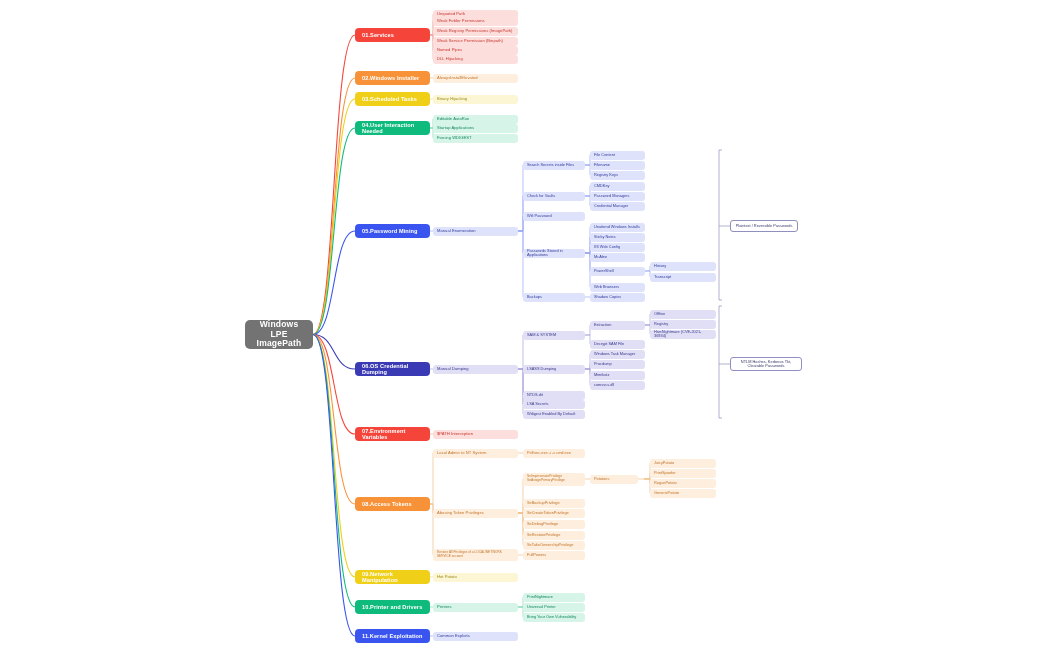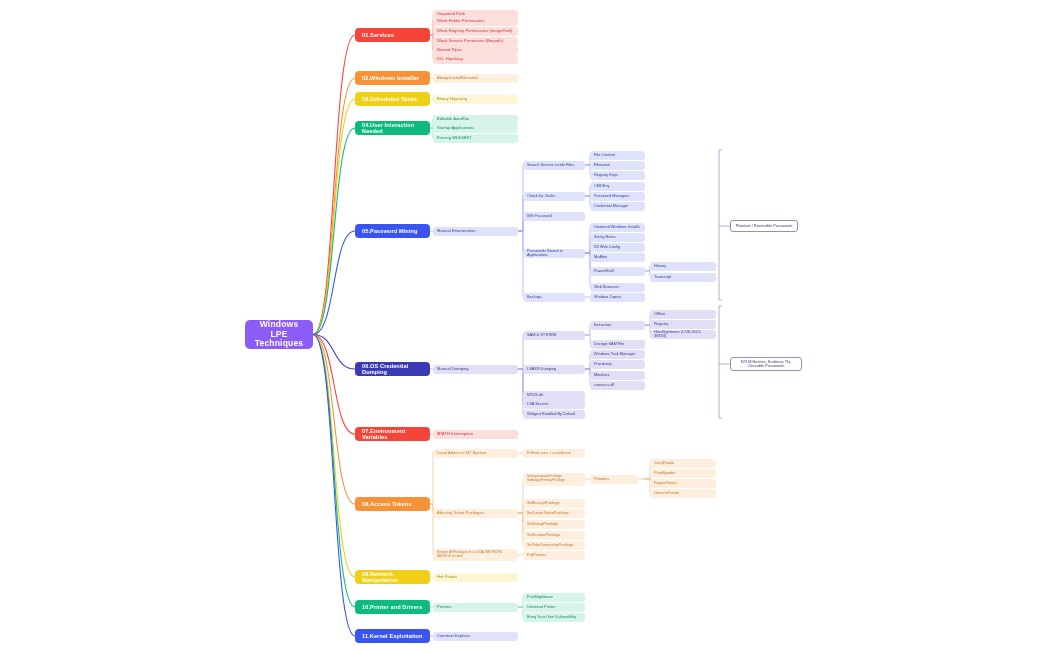--- a/index.html
+++ b/index.html
@@ -131,24 +131,24 @@
       <path d="M 313 334.5 C 336.1 334.5, 331.9 607, 355 607" fill="none" stroke="#0ebb7c" stroke-width="1.1" stroke-linecap="round"></path>
       <line x1="430" y1="607" x2="433" y2="607" stroke="#7fd9b8" stroke-width="0.7"></line>
       <line x1="518" y1="607" x2="517" y2="607" stroke="#7fd9b8" stroke-width="0.7"></line>
       <path d="M 517 607 L 523 607 L 523 597 L 523 597" fill="none" stroke="#7fd9b8" stroke-width="0.7"></path>
       <path d="M 517 607 L 523 607 L 523 607 L 523 607" fill="none" stroke="#7fd9b8" stroke-width="0.7"></path>
       <path d="M 517 607 L 523 607 L 523 617 L 523 617" fill="none" stroke="#7fd9b8" stroke-width="0.7"></path>
       <path d="M 313 334.5 C 336.1 334.5, 331.9 636, 355 636" fill="none" stroke="#3a54f0" stroke-width="1.1" stroke-linecap="round"></path>
       <line x1="430" y1="636" x2="433" y2="636" stroke="#9aa6f5" stroke-width="0.7"></line>
     </svg>
   <div id="nodes">
-      <div class="node root" style="left: 245px; top: 320px; width: 68px; height: 29px; background: #8b5cf6; flex-direction: column;">
+      <div class="node root" style="left: 245px; top: 320px; width: 68px; height: 29px; background: #737373; flex-direction: column;">
         <span>
           <div>Windows LPE</div>
-          <div>Techniques</div>
+          <div>ImagePath</div>
         </span>
       </div>
       <div class="node l1" style="left: 355px; top: 28px; width: 75px; height: 14px; background: rgb(245, 69, 59);">
         <span>01.Services</span>
       </div>
       <div class="node l2" style="left: 433px; top: 9.5px; width: 85px; height: 9px; background: rgb(252, 222, 220); color: rgb(201, 53, 44);">
         <span>Unquoted Path</span>
       </div>
       <div class="node l2" style="left: 433px; top: 16.5px; width: 85px; height: 9px; background: rgb(252, 222, 220); color: rgb(201, 53, 44);">
         <span>Weak Folder Permissions</span>

